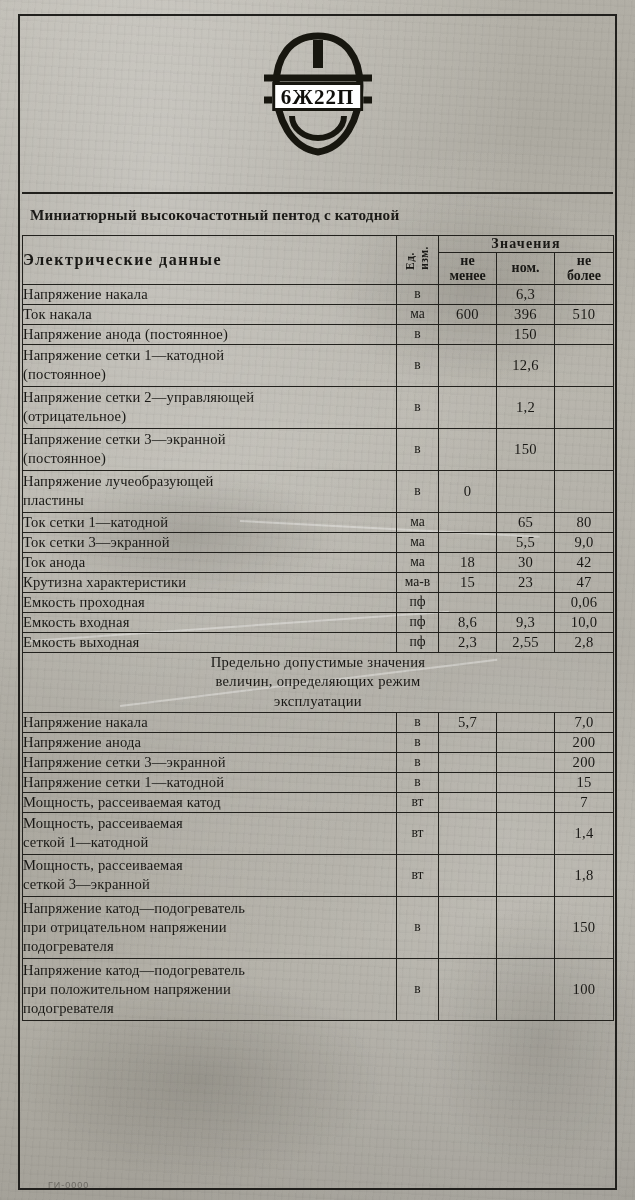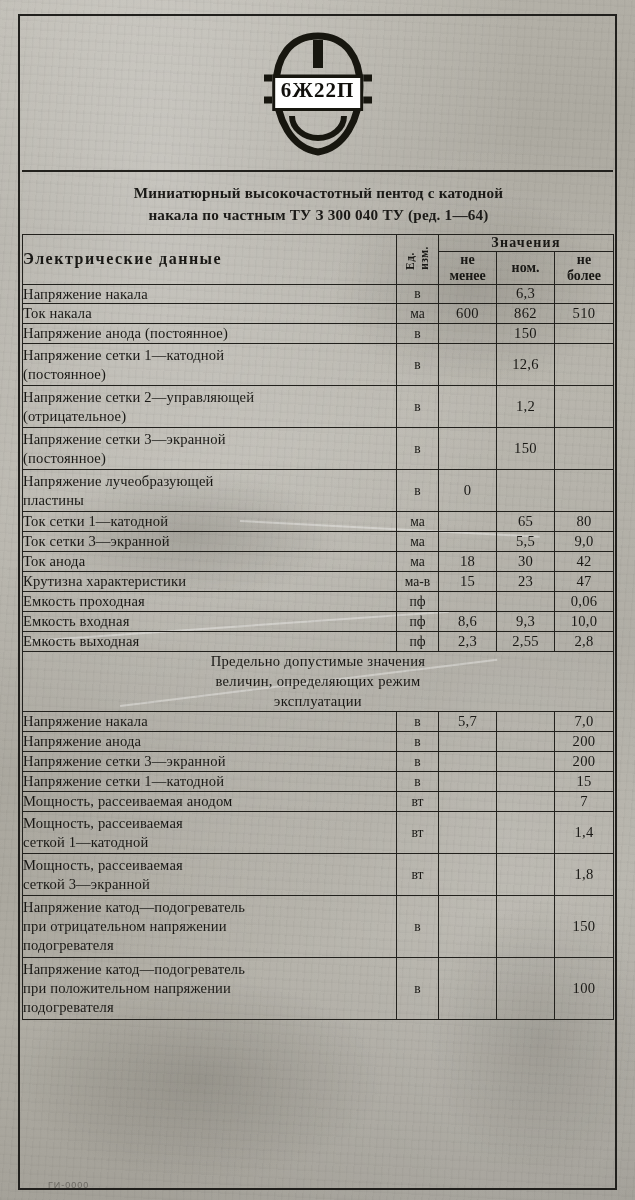--- a/index.html
+++ b/index.html
@@ -83,44 +83,44 @@
   }
   .logo {
     position: relative;
     width: 120px;
     height: 132px;
   }
   .logo svg { display: block; }
   .logo-label {
     position: absolute;
     left: 50%;
-    top: 47px;
+    top: 54px;
     transform: translateX(-50%);
     background: #ffffff;
     border: 3px solid #17160f;
-    padding: 1px 6px 7px 6px;
+    padding: 1px 6px 0 6px;
     font-family: "Liberation Serif", serif;
     font-weight: bold;
     font-size: 21px;
     letter-spacing: 1px;
     line-height: 1.05;
     white-space: nowrap;
     color: #100f0b;
   }
 
   
   .title-block {
     border-top: 2px solid #22211d;
     padding: 10px 6px 9px 8px;
     font-family: "Liberation Serif", serif;
     font-weight: bold;
     font-size: 15.2px;
     line-height: 1.42;
-    text-align: center;
     letter-spacing: 0.2px;
+    margin-top: 22px;
   }
   .title-line { white-space: nowrap; }
 
   
   table.spec {
     width: 100%;
     border-collapse: collapse;
     table-layout: fixed;
     font-family: "Liberation Serif", serif;
     font-size: 14.6px;
@@ -222,21 +222,20 @@
             <path d="M34 88 A 26 22 0 0 0 86 88" stroke-width="6"></path>
           </g>
           <rect x="55" y="12" width="10" height="28" fill="#17160f"></rect>
         </svg>
         <div class="logo-label">6Ж22П</div>
       </div>
     </div>
 
     <div class="title-block">
       <div class="title-line">Миниатюрный высокочастотный пентод с катодной</div>
-      <div class="title-line">накала по частным ТУ З 300 040 ТУ (ред. 1—64)</div>
     </div>
 
     <table class="spec">
       <colgroup>
         <col style="width:374px">
         <col style="width:42px">
         <col style="width:58px">
         <col style="width:58px">
         <col style="width:59px">
       </colgroup>
@@ -268,21 +267,21 @@
           <td class="param">Напряжение накала</td>
           <td class="unit">в</td>
           <td class="num"></td>
           <td class="num">6,3</td>
           <td class="num"></td>
         </tr>
         <tr>
           <td class="param">Ток накала</td>
           <td class="unit">ма</td>
           <td class="num">600</td>
-          <td class="num">862</td>
+          <td class="num">396</td>
           <td class="num">510</td>
         </tr>
         <tr>
           <td class="param">Напряжение анода  (постоянное)</td>
           <td class="unit">в</td>
           <td class="num"></td>
           <td class="num">150</td>
           <td class="num"></td>
         </tr>
         <tr class="tall">
@@ -395,21 +394,21 @@
           <td class="num">200</td>
         </tr>
         <tr>
           <td class="param">Напряжение сетки  1—катодной</td>
           <td class="unit">в</td>
           <td class="num"></td>
           <td class="num"></td>
           <td class="num">15</td>
         </tr>
         <tr>
-          <td class="param">Мощность, рассеиваемая анодом</td>
+          <td class="param">Мощность, рассеиваемая катод</td>
           <td class="unit">вт</td>
           <td class="num"></td>
           <td class="num"></td>
           <td class="num">7</td>
         </tr>
         <tr class="tall">
           <td class="param" style="white-space:pre-line">Мощность, рассеиваемая
 сеткой 1—катодной</td>
           <td class="unit">вт</td>
           <td class="num"></td>

